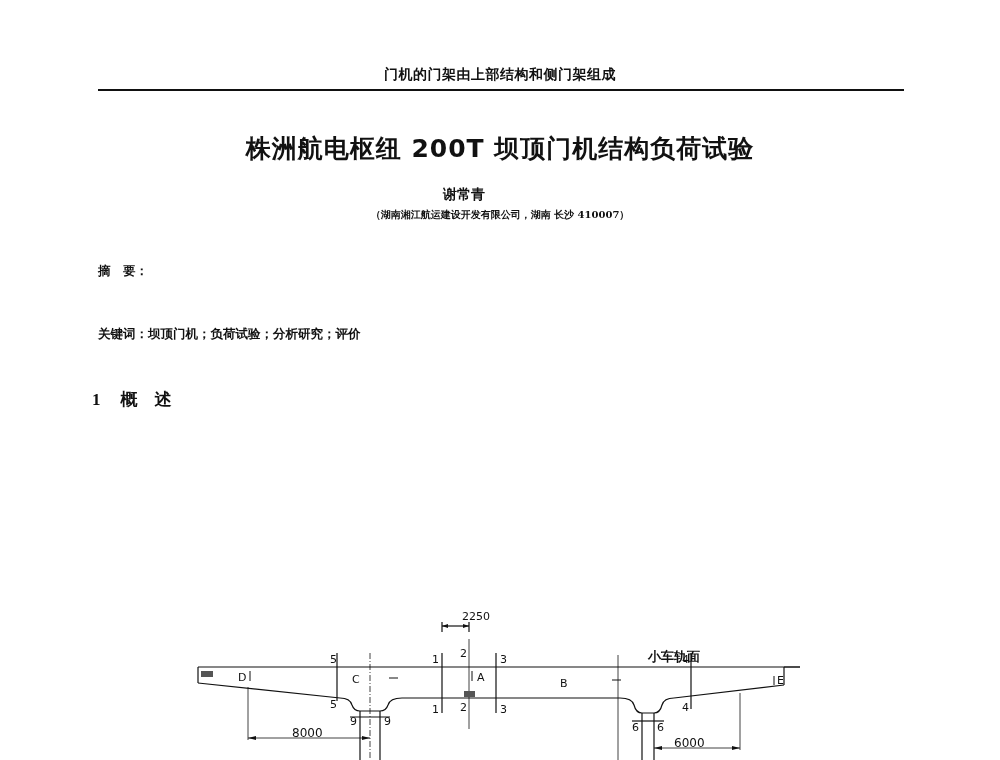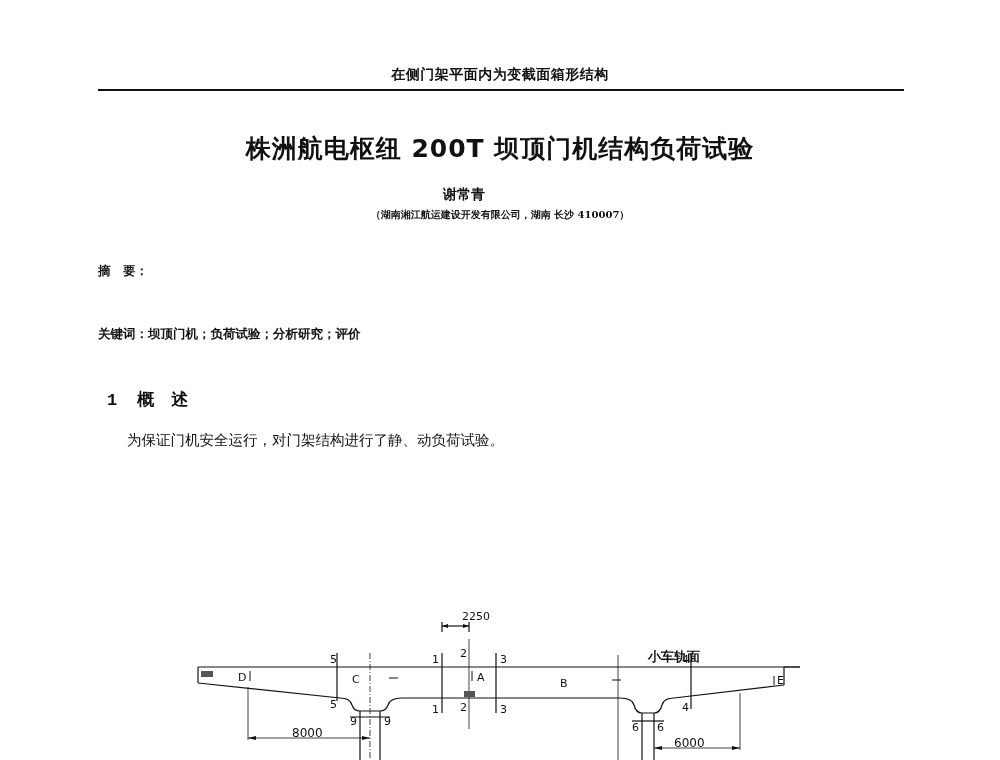--- a/index.html
+++ b/index.html
@@ -12,33 +12,33 @@
   .title { left:0; width:1000px; top:112px; text-align:center; font-size:25px; font-weight:bold;
            font-family:"DejaVu Sans","Liberation Sans",sans-serif; letter-spacing:1px;margin-top:20px; }
   .author { left:0; width:928px; top:186px; text-align:center; font-size:14px; font-weight:bold; }
   .affil { left:0; width:1000px; top:208px; text-align:center; font-size:10px; font-weight:bold; }
   .abs-block { left:98px; top:260px; width:808px; font-size:12.5px; line-height:22px;
                font-family:"DejaVu Sans","Liberation Sans",sans-serif; }
   .abs-label { position:absolute; left:0; top:0; font-weight:bold; }
   .abs-text { margin-left:40px; font-weight:bold; }
   .kw-block { left:98px; top:326px; font-size:12.5px; font-weight:bold;
               font-family:"DejaVu Sans","Liberation Sans",sans-serif; }
-  .section { left:107px; top:388px; font-size:17px; font-weight:bold;
-             font-family:Liberation Mono, monospace; }
+  .section { left:92px; top:388px; font-size:17px; font-weight:bold;
+             font-family:Liberation Serif, serif; }
   .section span { margin-right:20px; }
   .para { left:98px; width:808px; font-size:14.5px; line-height:25.5px; text-align:justify; }
   .para p { margin:0; text-indent:2em; }
   .figure { left:180px; top:605px; width:620px; height:155px; }
   .figure svg { width:620px; height:155px; }
   .fig-text { font-family:"DejaVu Sans","Liberation Sans",sans-serif; font-size:11px; fill:#111; }
 </style>
 </head>
 <body>
 
-<div class="abs running-head">在侧门架平面内为变截面箱形结构</div>
+<div class="abs running-head">门机的门架由上部结构和侧门架组成</div>
 <div class="abs head-rule"></div>
 
 <div class="abs title">株洲航电枢纽 200T 坝顶门机结构负荷试验</div>
 <div class="abs author">谢常青</div>
 <div class="abs affil">（湖南湘江航运建设开发有限公司，湖南 长沙 410007）</div>
 
 <div class="abs abs-block">
   <span class="abs-label">摘　要：</span>
   <div class="abs-text">
   </div>
@@ -46,21 +46,20 @@
 
 <div class="abs kw-block">
   <span>关键词：</span><span>坝顶门机；负荷试验；分析研究；评价</span>
 </div>
 
 <div class="abs section">
   <span>1</span><span>概　述</span>
 </div>
 
 <div class="abs para" style="top:428px;">
-  <p>为保证门机安全运行，对门架结构进行了静、动负荷试验。</p>
 </div>
 
 <div class="abs figure">
   <svg viewBox="0 0 620 155">
     <g stroke="#111" fill="none" stroke-width="1.2">
 
       <line x1="18" y1="62" x2="818" y2="62"></line>
 
       <line x1="18" y1="62" x2="18" y2="78"></line>
       <line x1="18" y1="78" x2="160" y2="93"></line>

